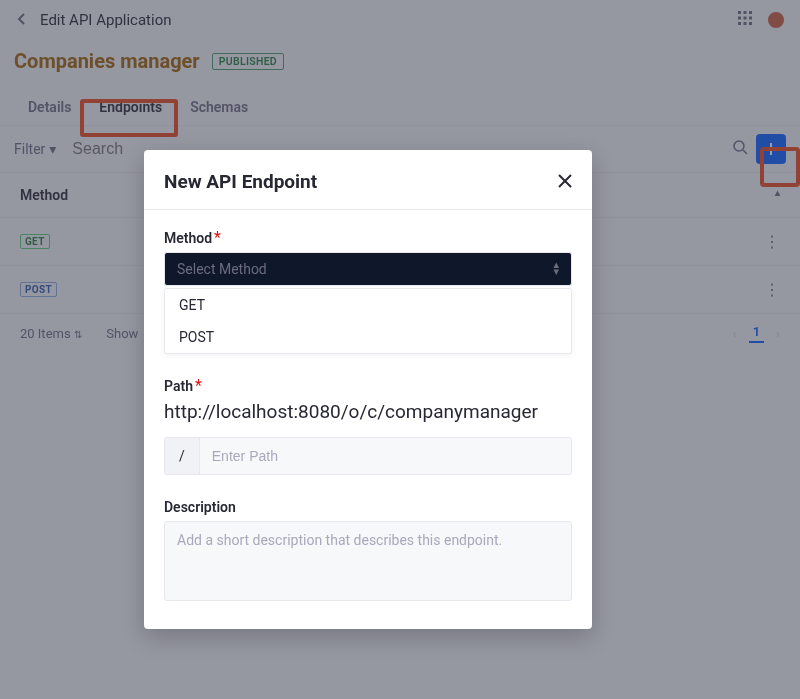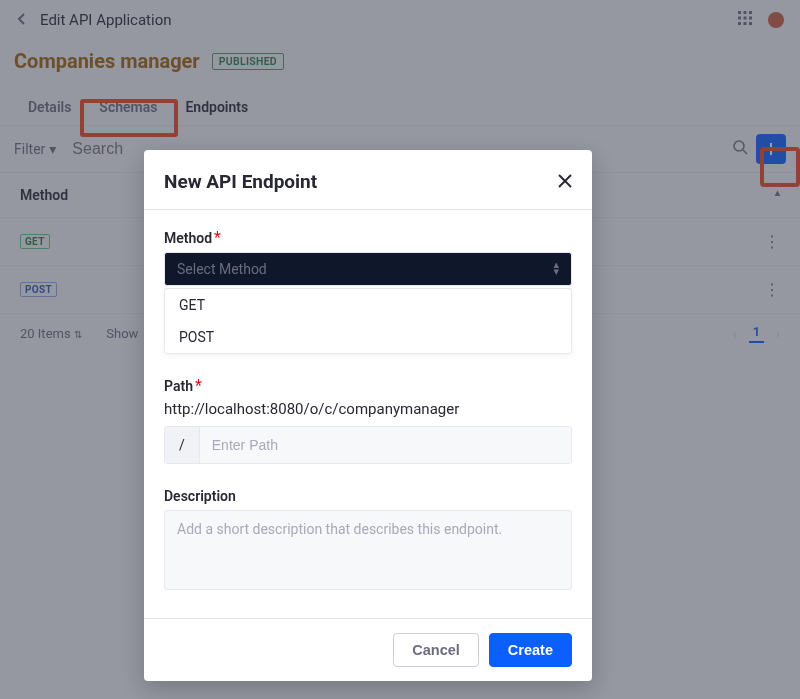--- a/index.html
+++ b/index.html
@@ -130,21 +130,21 @@
     .sort-arrows { font-size: 11px; color:#6b6c7e; line-height:.6; display:flex; flex-direction:column;}
     .dropdown {
       margin-top: 2px;
       border: 1px solid #e7e7ed; border-radius: 3px;
       box-shadow: 0 2px 6px rgba(0,0,0,.05);
       background:#fff;
     }
     .dropdown-item {
       padding: 8px 14px; font-size: 14px; color: #272833; cursor: pointer;
     }
-    .path-base { font-size: 15px; color: #272833; margin-bottom: 8px; }
+    .path-base { font-size: 19px; color: #272833; margin-bottom: 14px; }
     .path-input-wrap {
       display: flex;
       border: 1px solid #e7e7ed; border-radius: 3px; overflow: hidden;
     }
     .path-prefix {
       background: #f1f2f5; padding: 10px 14px; color: #272833; border-right:1px solid #e7e7ed;
       font-size:14px;
     }
     .path-input {
       flex:1; border:none; padding: 10px 12px; font-size: 14px; background:#f7f8f9;
@@ -196,22 +196,22 @@
   </div>
 </div>
 
 <div class="page-header">
   <span class="page-title">Companies manager</span>
   <span class="status-badge">PUBLISHED</span>
 </div>
 
 <div class="tabs">
   <div class="tab">Details</div>
+  <div class="tab active">Endpoints</div>
   <div class="tab">Schemas</div>
-  <div class="tab active">Endpoints</div>
 </div>
 
 <div class="filterbar">
   <span class="filter-label">
     <span>Filter</span>
     <span>▾</span>
   </span>
   <div class="search-box">
     <input class="search-input" placeholder="Search" style="">
   </div>
@@ -301,17 +301,13 @@
     </div>
 
     <div class="form-group" style="margin-bottom:0">
       <div>
         <span class="form-label">Description</span>
       </div>
       <textarea class="desc-textarea" placeholder="Add a short description that describes this endpoint." style=""></textarea>
     </div>
 
   </div>
-  <div class="modal-footer">
-    <button class="btn btn-secondary">Cancel</button>
-    <button class="btn btn-primary">Create</button>
-  </div>
 </div>
 
 </body></html>

